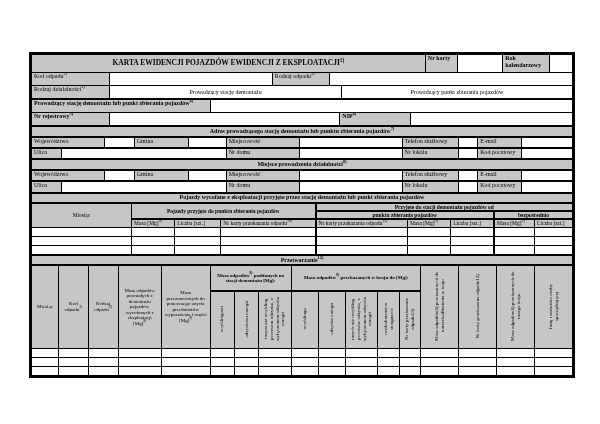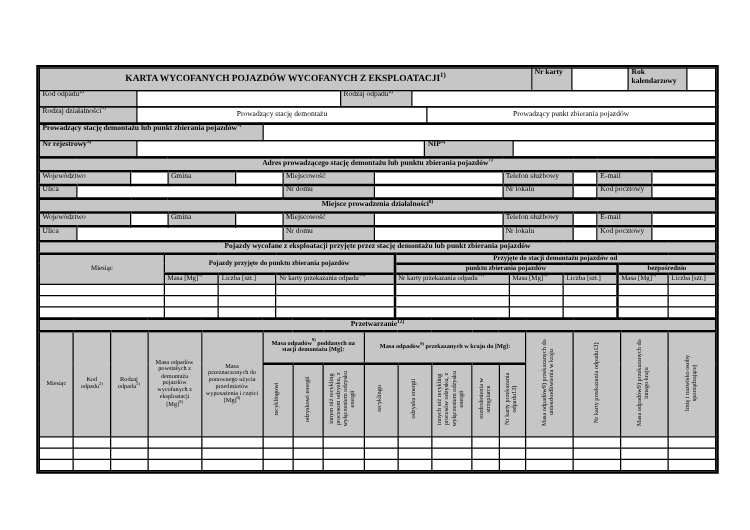--- a/index.html
+++ b/index.html
@@ -38,21 +38,21 @@
   <table>
     <colgroup>
         <col style="width:72.8%">
         <col style="width:6%">
         <col style="width:8.3%">
         <col style="width:8.7%">
         <col style="width:4.2%">
       </colgroup>
     <tbody>
         <tr class="h18">
-      <td class="g hdr title"><span>KARTA WYCOFANYCH POJAZDÓW WYCOFANYCH Z EKSPLOATACJI</span><sup>1)</sup></td>
+      <td class="g hdr title"><span>KARTA EWIDENCJI POJAZDÓW EWIDENCJI Z EKSPLOATACJI</span><sup>1)</sup></td>
       <td class="g b">Nr karty</td>
       <td></td>
       <td class="g b wr">Rok kalendarzowy</td>
       <td></td>
     </tr>
   </tbody>
     </table>
 
   <table>
     <colgroup>

